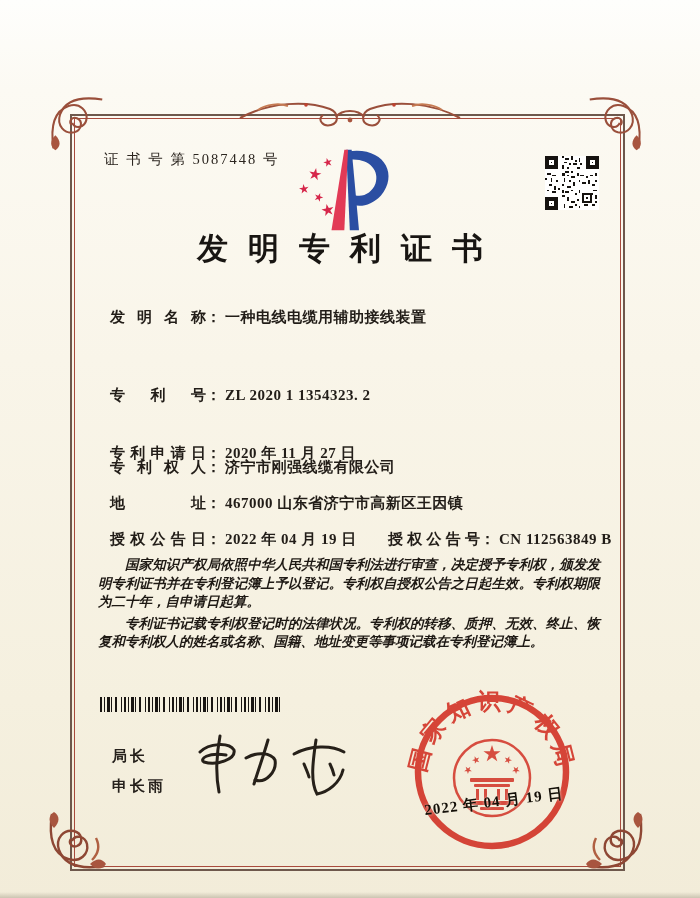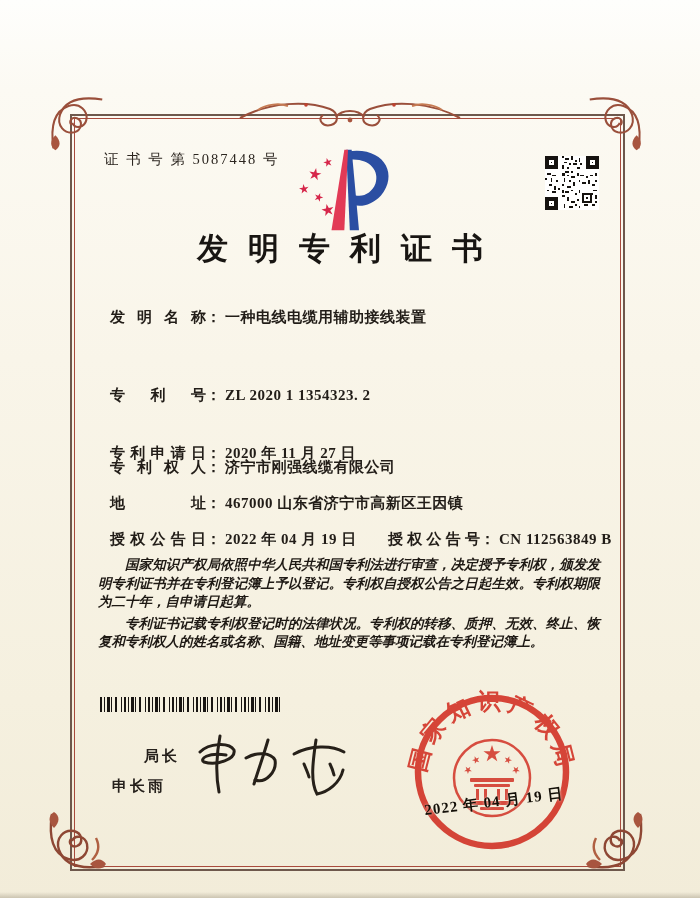--- a/index.html
+++ b/index.html
@@ -32,21 +32,21 @@
   .legal{position:absolute;left:98px;top:556px;width:506px;font-size:13.5px;
     line-height:18.5px;font-style:italic;font-weight:600;color:#1e1914;text-align:justify;}
   .legal p{margin:0 4px 3px 0;text-indent:2em;}
   
   .barcode{position:absolute;left:100px;top:697px;width:180px;height:15px;
     background:repeating-linear-gradient(90deg,
       #191512 0 2px,transparent 2px 4px,#191512 4px 5px,transparent 5px 7px,
       #191512 7px 10px,transparent 10px 11px,#191512 11px 12px,transparent 12px 15px,
       #191512 15px 17px,transparent 17px 21px,#191512 21px 22px,transparent 22px 24px);}
   .director-title{position:absolute;left:112px;top:747px;font-family:"Liberation Sans","DejaVu Sans",sans-serif;
-    font-size:15px;font-weight:700;letter-spacing:3px;color:#26211c;margin-left:32px;}
+    font-size:15px;font-weight:700;letter-spacing:3px;color:#26211c;}
   .director-name{position:absolute;left:112px;top:777px;font-family:"Liberation Sans","DejaVu Sans",sans-serif;
     font-size:15px;font-weight:700;letter-spacing:3px;color:#26211c;}
   .signature{position:absolute;left:182px;top:726px;width:195px;height:88px;}
   .seal{position:absolute;left:406px;top:686px;width:172px;height:172px;mix-blend-mode:multiply;opacity:.93;}
   .seal-date{position:absolute;left:424px;top:792px;width:150px;font-size:15px;font-weight:700;
     letter-spacing:1px;color:#141008;transform:rotate(-7deg);white-space:nowrap;
     text-shadow:0 0 3px rgba(246,241,226,.9);}
   .footer{position:absolute;left:0;right:0;top:838px;text-align:center;font-size:12.5px;
     font-weight:600;letter-spacing:2px;color:#2a241e;}
 </style>

